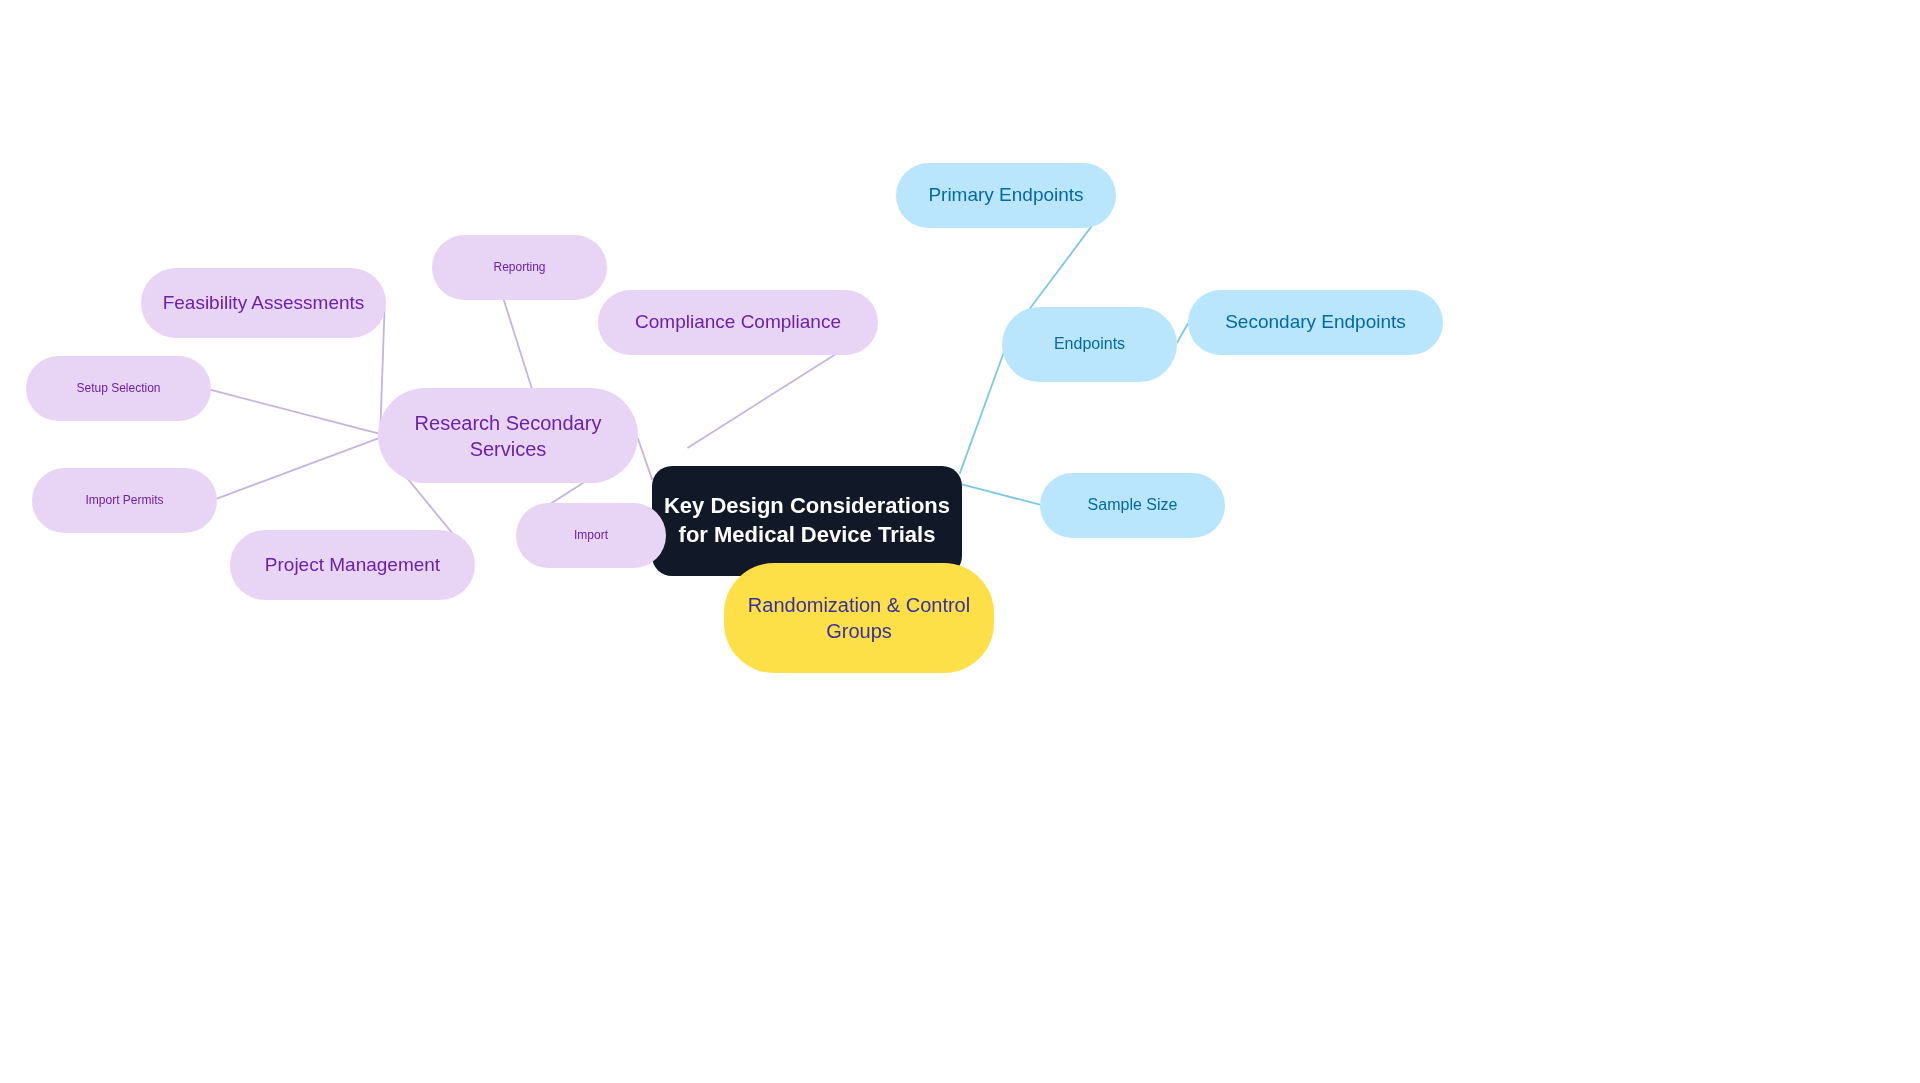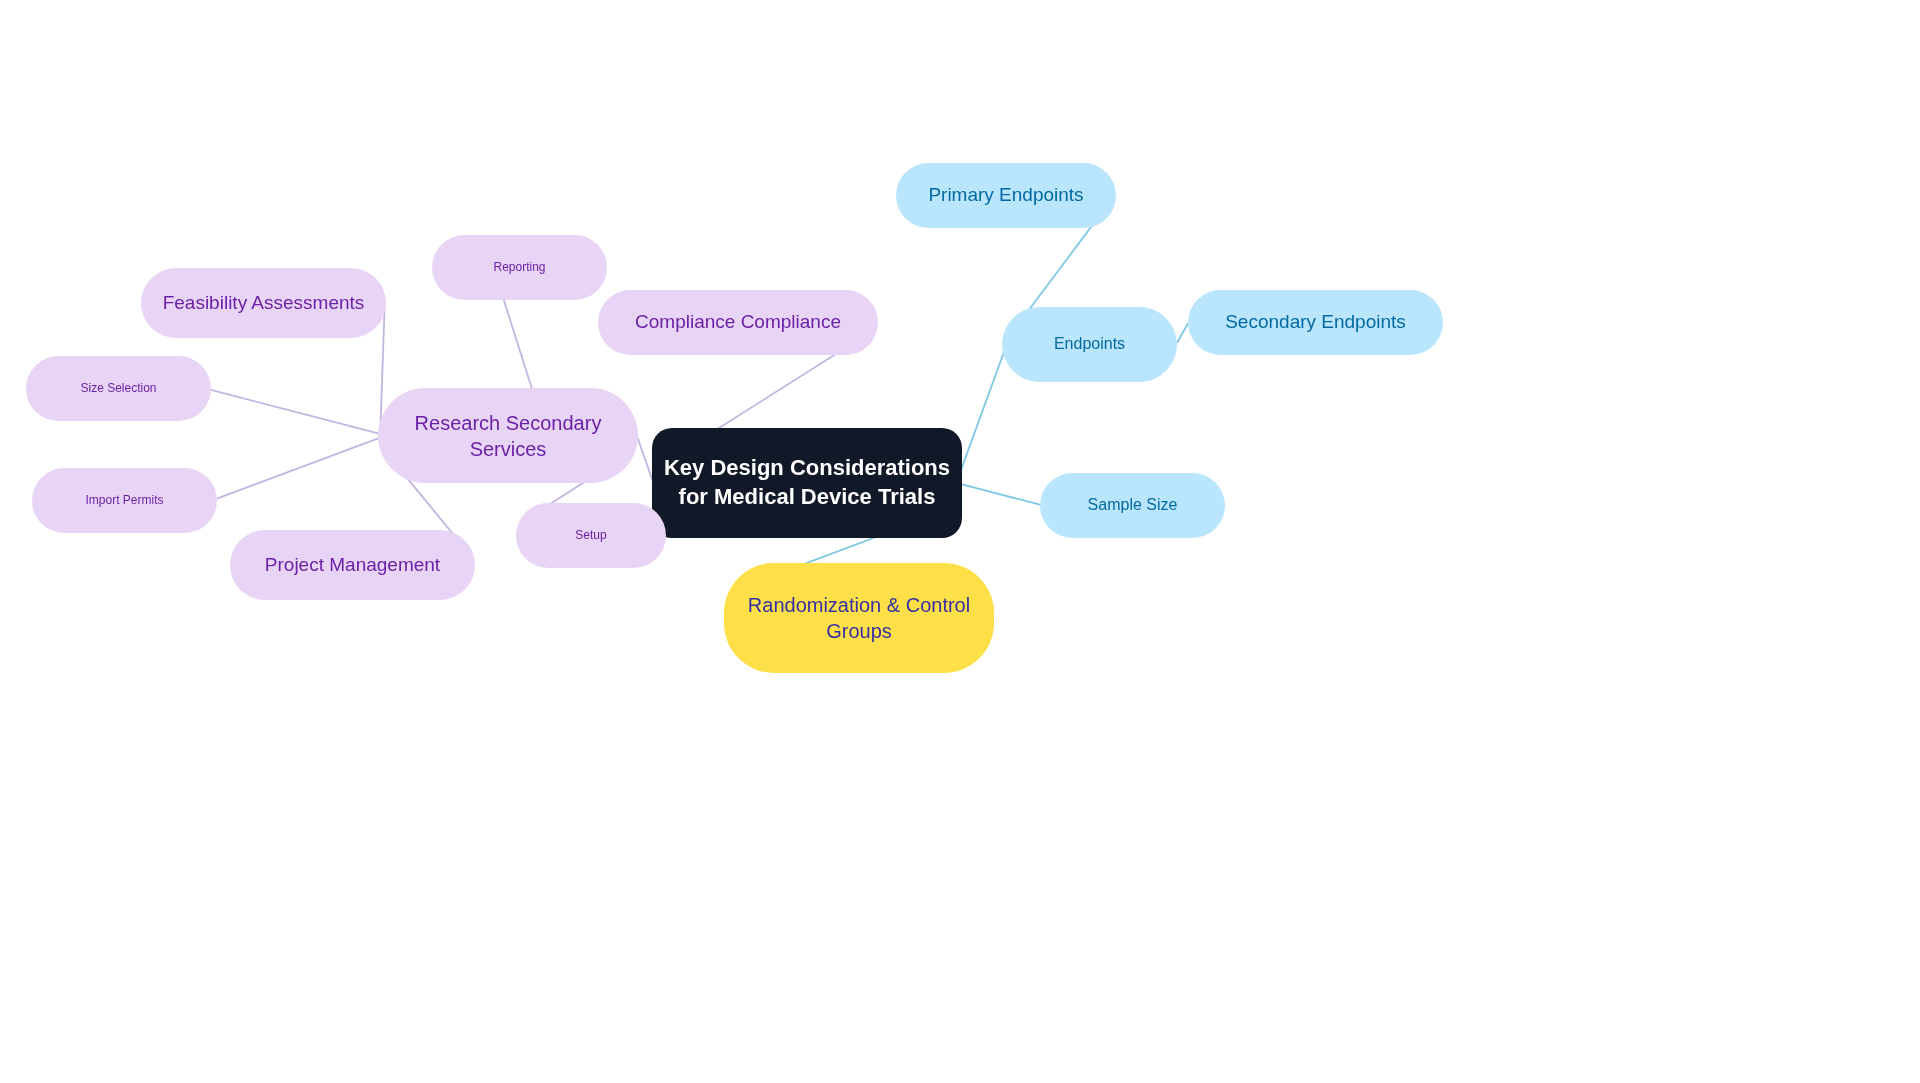--- a/index.html
+++ b/index.html
@@ -29,20 +29,21 @@
       line-height: 1.3;
     }
     .node-center {
       background: #111827;
       color: #ffffff;
       font-size: 22px;
       font-weight: 600;
       width: 310px;
       height: 110px;
       border-radius: 20px;
+      margin-top: 38px;
     }
     .node-purple {
       background: #e8d5f5;
       color: #6b21a8;
       border: none;
     }
     .node-blue {
       background: #bae6fd;
       color: #0369a1;
       border: none;
@@ -114,33 +115,33 @@
 
 <div class="node node-purple node-purple-lg" id="node-research_mgmt" style="left:378px; top:388px; width:260px; height:95px;">
   <span>Research Secondary Services</span>
 </div>
 
 <div class="node node-purple node-purple-md" id="node-feasibility" style="left:141px; top:268px; width:245px; height:70px;">
   <span>Feasibility Assessments</span>
 </div>
 
 <div class="node node-purple node-purple-sm" id="node-site_selection" style="left:26px; top:356px; width:185px; height:65px;">
-  <span>Size Selection</span>
+  <span>Setup Selection</span>
 </div>
 
 <div class="node node-purple node-purple-sm" id="node-import_permits" style="left:32px; top:468px; width:185px; height:65px;">
   <span>Import Permits</span>
 </div>
 
 <div class="node node-purple node-purple-md" id="node-project_mgmt" style="left:230px; top:530px; width:245px; height:70px;">
   <span>Project Management</span>
 </div>
 
 <div class="node node-purple node-purple-sm" id="node-setup" style="left:516px; top:503px; width:150px; height:65px;">
-  <span>Setup</span>
+  <span>Import</span>
 </div>
 
 <div class="node node-purple node-purple-sm" id="node-reporting" style="left:432px; top:235px; width:175px; height:65px;">
   <span>Reporting</span>
 </div>
 
 <div class="node node-purple node-purple-md" id="node-compliance" style="left:598px; top:290px; width:280px; height:65px;">
   <span>Compliance Compliance</span>
 </div>
 

